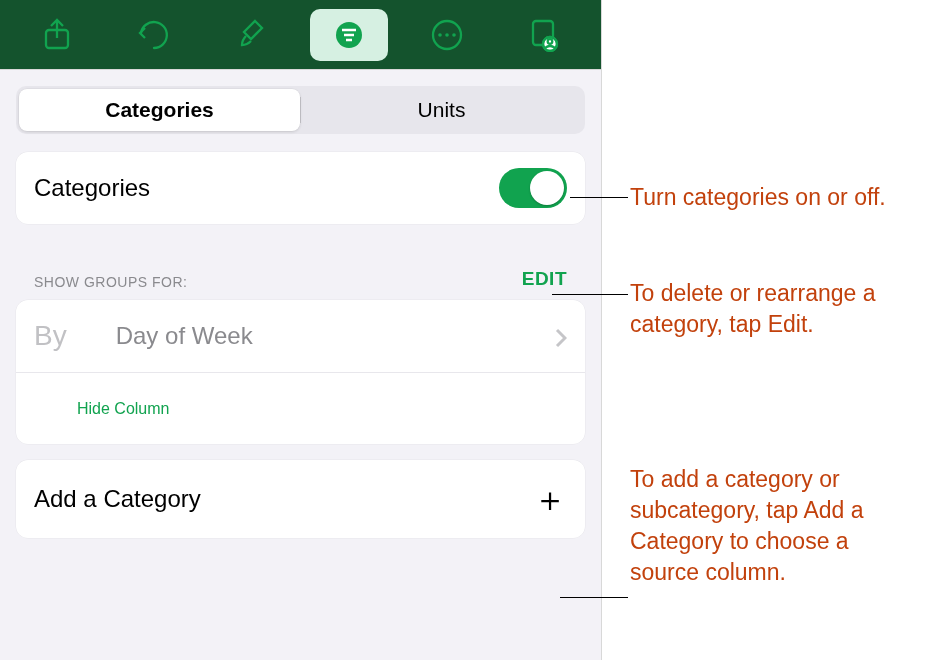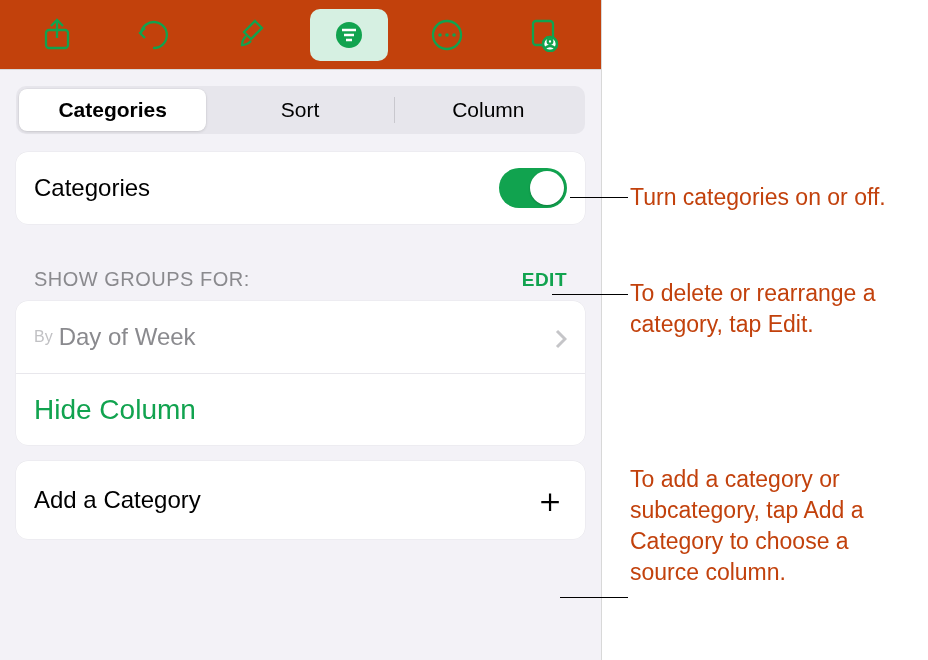--- a/index.html
+++ b/index.html
@@ -3,21 +3,21 @@
 <meta charset="utf-8">
 <style>
   * { box-sizing: border-box; margin: 0; padding: 0; }
   html, body { width: 928px; height: 660px; font-family: -apple-system, "Helvetica Neue", Arial, sans-serif; background: #fff; }
   .stage { position: relative; width: 928px; height: 660px; }
 
   
   .panel {
     position: absolute; left: 0; top: 0; width: 602px; height: 660px;
     border-right: 1px solid #d8d8d8;
-    background: #c2410c;
+    background: #14532d;
   }
 
   
   .toolbar {
     height: 70px; display: flex; align-items: center; justify-content: space-around;
     border-bottom: 1px solid #d8d8d8; padding: 0 8px;
   }
   .tbtn {
     width: 78px; height: 52px; border-radius: 10px; display: flex; align-items: center; justify-content: center;
     cursor: pointer;
@@ -67,32 +67,32 @@
   .toggle::after {
     content: ""; position: absolute; right: 3px; top: 3px; width: 34px; height: 34px;
     background: #fff; border-radius: 50%; box-shadow: 0 1px 2px rgba(0,0,0,.25);
   }
 
   
   .sect-header {
     display: flex; align-items: flex-end; justify-content: space-between;
     padding: 28px 18px 10px 18px;
   }
-  .sect-header .lbl { font-size: 20px; letter-spacing: .5px; color: #8a8a8e; }
+  .sect-header .lbl { font-size: 14px; letter-spacing: .5px; color: #8a8a8e; }
   .sect-header .edit { font-size: 19px; font-weight: 600; color: #11a34f; letter-spacing: .5px; cursor: pointer; }
 
   .chev {
     width: 12px; height: 20px; flex-shrink: 0;
   }
   .chev svg { stroke: #c5c5c8; stroke-width: 3; fill: none; }
 
-  .by-prefix { color: #c1c1c4; font-size: 16px; margin-right: 6px; }
-  .by-val { color: #8a8a8e; font-size: 24px; }
-
-  .hide-col { color: #11a34f; font-size: 28px; }
+  .by-prefix { color: #c1c1c4; font-size: 28px; margin-right: 14px; }
+  .by-val { color: #8a8a8e; font-size: 24px; margin-left: 35px; }
+
+  .hide-col { color: #11a34f; font-size: 16px; margin-left: 43px; }
 
   .addcat-row { height: 78px; font-size: 24px; }
   .plus { font-size: 34px; font-weight: 300; color: #000; line-height: 1; }
 
   .spacer { flex: 1; }
   .mb16 { margin-bottom: 16px; }
 
   
   .callout {
     position: absolute; left: 630px; font-size: 23px; color: #c2410c; line-height: 1.35;
@@ -152,26 +152,23 @@
         </svg>
       </div>
     </div>
 
     <div class="body">
 
       <div class="seg">
         <div class="segitem selected">
           <span>Categories</span>
         </div>
-        <div class="segitem">
-          <span>Sort</span>
-        </div>
         <div class="divider"></div>
         <div class="segitem">
-          <span>Column</span>
+          <span>Units</span>
         </div>
       </div>
 
       <div class="card mb16">
         <div class="row">
           <span>Categories</span>
           <div class="spacer"></div>
           <div class="toggle"></div>
         </div>
       </div>

